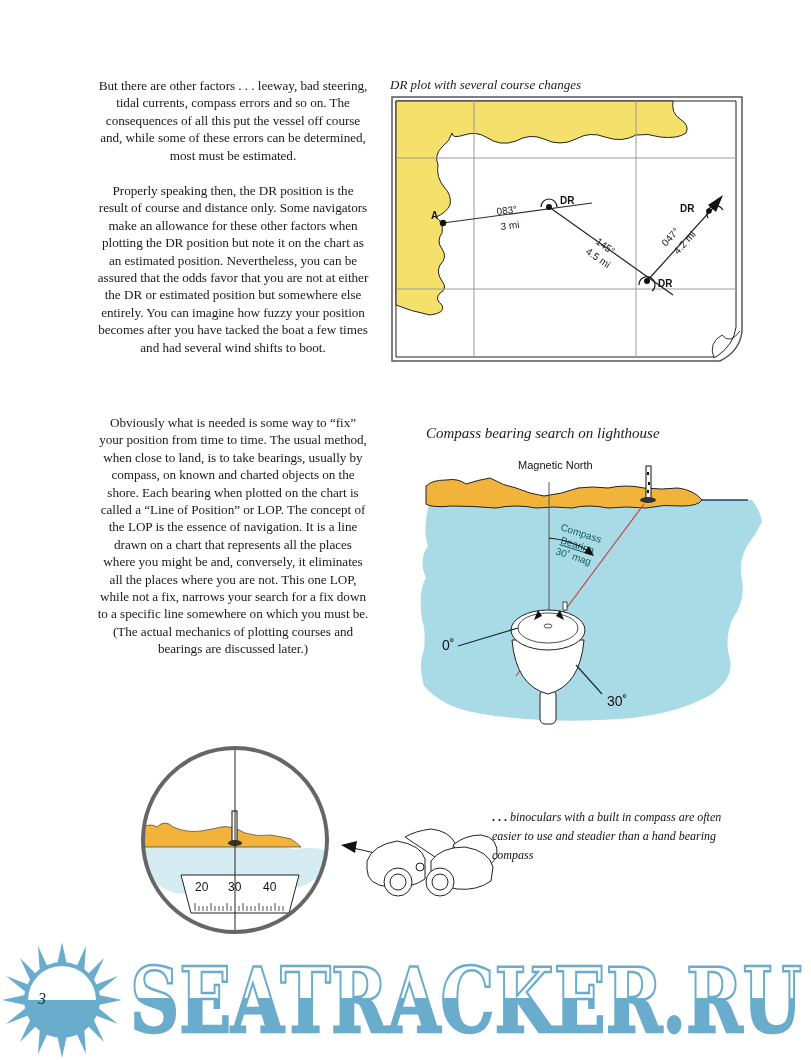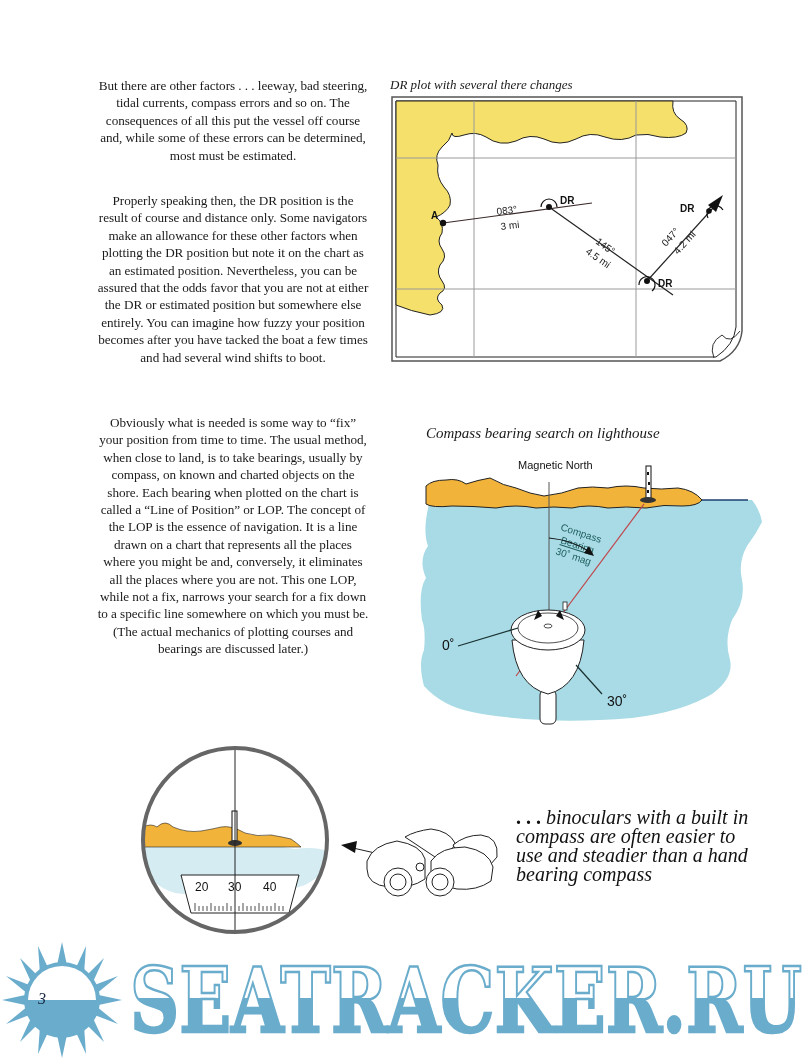--- a/index.html
+++ b/index.html
@@ -1,45 +1,45 @@
 <!DOCTYPE html>
 <html><head>
 <meta charset="utf-8">
 <style>
   html, body { margin:0; padding:0; background:#ffffff; }
   body { width:811px; height:1060px; position:relative; overflow:hidden; font-family:"Liberation Serif", serif; color:#1a1a1a; }
   .col { position:absolute; left:97px; width:272px; font-size:13.2px; line-height:17.4px; letter-spacing:-0.05px;text-align:center; }
   .col p { margin:0 0 17px 0; }
   #p1 { top:77px; }
-  #p2 { top:192px; }
+  #p2 { top:182px; }
   #p3 { top:414px; }
   .caption { position:absolute; font-family:"Liberation Serif", serif; font-style:italic; color:#1a1a1a; }
   #cap1 { left:390px; top:77px; font-size:13px; }
   #cap2 { left:426px; top:425px; font-size:15px; }
   svg { position:absolute; overflow:visible; }
-  .side-note { position:absolute; left:516px; top:808px; width:240px; font-family:"Liberation Serif", serif; font-style:italic; font-size:20px; line-height:19px; color:#111; }
+  .side-note { position:absolute; left:492px; top:808px; width:240px; font-family:"Liberation Serif", serif; font-style:italic; font-size:12px; line-height:19px; color:#111; }
   .side-note .dots { font-style:normal; font-weight:bold; }
   .lbl { font-family:"Liberation Sans", sans-serif; }
   .page-num { position:absolute; left:38px; top:990px; font-family:"Liberation Serif", serif; font-style:italic; font-size:16px; color:#1a2a44; }
   .wm { position:absolute; left:130px; top:958px; width:680px; height:80px; }
 </style>
 </head>
 <body>
 
 <div class="col" id="p1">
     <p>But there are other factors . . . leeway, bad steering, tidal currents, compass errors and so on. The consequences of all this put the vessel off course and, while some of these errors can be determined, most must be estimated.</p>
   </div>
 <div class="col" id="p2">
     <p>Properly speaking then, the DR position is the result of course and distance only. Some navigators make an allowance for these other factors when plotting the DR position but note it on the chart as an estimated position. Nevertheless, you can be assured that the odds favor that you are not at either the DR or estimated position but somewhere else entirely. You can imagine how fuzzy your position becomes after you have tacked the boat a few times and had several wind shifts to boot.</p>
   </div>
 <div class="col" id="p3">
     <p>Obviously what is needed is some way to “fix” your position from time to time. The usual method, when close to land, is to take bearings, usually by compass, on known and charted objects on the shore. Each bearing when plotted on the chart is called a “Line of Position” or LOP. The concept of the LOP is the essence of navigation. It is a line drawn on a chart that represents all the places where you might be and, conversely, it eliminates all the places where you are not. This one LOP, while not a fix, narrows your search for a fix down to a specific line somewhere on which you must be. (The actual mechanics of plotting courses and bearings are discussed later.)</p>
   </div>
 
-<div class="caption" id="cap1">DR plot with several there changes</div>
+<div class="caption" id="cap1">DR plot with several course changes</div>
 
 <svg style="left:390px; top:95px;" width="360" height="270" viewBox="0 0 360 270">
 
   <path d="M2,2 L352,2 L352,236 Q350,256 330,266 L2,266 Z" fill="#fff" stroke="#555" stroke-width="1.5"></path>
   <path d="M6,6 L346,6 L346,232 Q344,250 326,262 L6,262 Z" fill="#fff" stroke="#222" stroke-width="1"></path>
 
   <path d="M6,6 L283,6 Q281,18 290,24 Q300,30 296,38 Q288,44 270,42 Q258,38 246,40 Q232,48 215,42 Q200,36 186,44 Q170,52 154,44 Q140,38 126,46 Q110,52 96,42 Q86,36 74,40 Q62,44 62,38 Q60,46 52,52 Q44,60 48,70 Q46,82 54,92 Q62,100 60,110 Q56,118 46,122 Q54,128 52,138 Q46,146 52,154 Q58,162 50,170 Q46,178 52,186 Q58,194 50,198 Q44,204 52,210 Q56,218 40,220 Q20,216 6,210 Z" fill="#f4e06a" stroke="#222" stroke-width="1"></path>
 
   <g stroke="#9a9a9a" stroke-width="1">
     <line x1="6" y1="63" x2="346" y2="63"></line>

